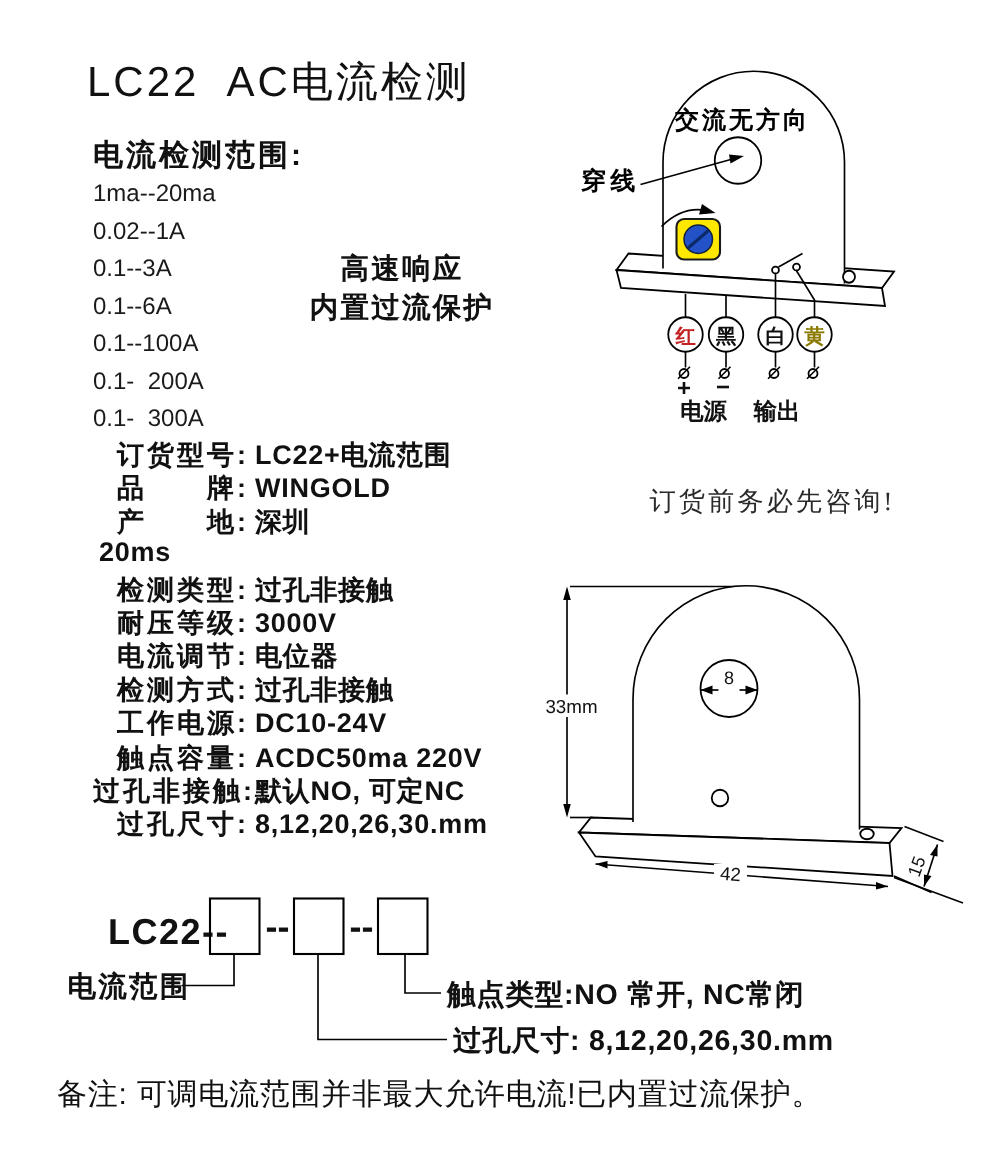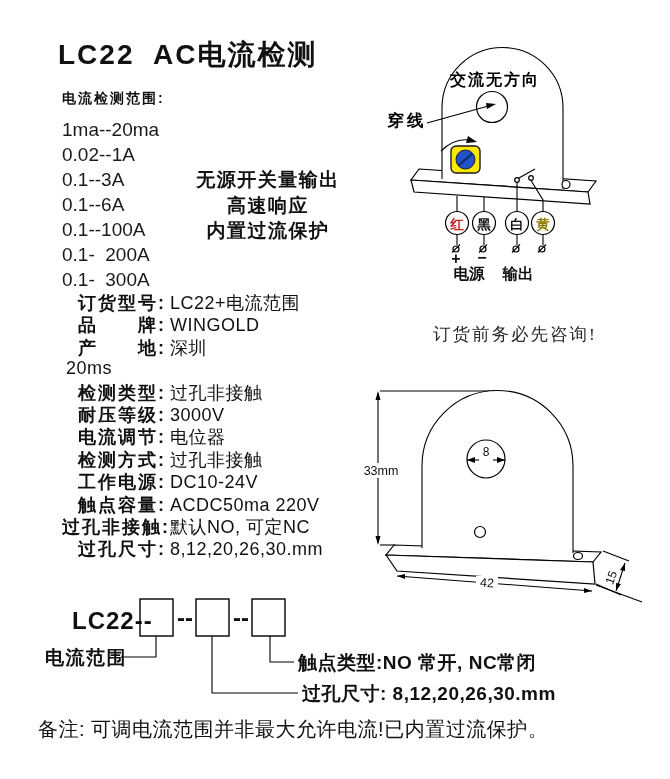--- a/index.html
+++ b/index.html
@@ -1,28 +1,28 @@
 <!DOCTYPE html>
 <html><head>
 <meta charset="utf-8">
 <style>
   html,body{margin:0;padding:0;background:#fff;}
   .canvas{position:relative;width:670px;height:779px;background:#ffffff;overflow:hidden;
           font-family:"Liberation Sans","DejaVu Sans",sans-serif;color:#111;}
   .abs{position:absolute;}
-  .title{left:58px;top:36px;font-size:28px;font-weight:bold;letter-spacing:2px;white-space:pre;}
+  .title{left:58px;top:36px;font-size:28px;font-weight:normal;letter-spacing:2px;white-space:pre;}
   .ranges{left:62px;top:90px;}
-  .ranges .head{font-size:14px;font-weight:bold;letter-spacing:2px;height:27px;}
-  .ranges .item{font-size:19px;line-height:25px;white-space:pre;color:#1a1a1a;}
+  .ranges .head{font-size:20px;font-weight:bold;letter-spacing:2px;height:27px;}
+  .ranges .item{font-size:16px;line-height:25px;white-space:pre;color:#1a1a1a;}
   .features{left:188px;top:167px;width:160px;text-align:center;}
   .features .feat{font-size:19px;font-weight:bold;letter-spacing:1.5px;line-height:25.5px;white-space:pre;}
   .specs{left:62px;top:291px;}
   .spec-row{display:flex;height:22.4px;font-size:18px;align-items:baseline;text-align:right;}
   .spec-label{font-weight:bold;letter-spacing:2px;width:104px;white-space:pre;}
-  .spec-value{font-weight:400;letter-spacing:0.5px;margin-left:4px;white-space:pre;}
+  .spec-value{font-weight:700;letter-spacing:0.5px;margin-left:4px;white-space:pre;}
   .consult{left:433px;top:322px;font-size:17.5px;letter-spacing:2px;
            font-family:"Liberation Serif","DejaVu Serif",serif;color:#2a2a2a;white-space:pre;}
   .note{left:38px;top:716px;font-size:20px;font-weight:normal;letter-spacing:0.5px;white-space:pre;}
   svg{position:absolute;overflow:visible;}
   svg text{font-family:"Liberation Sans","DejaVu Sans",sans-serif;}
   .ln{stroke:#000;stroke-width:1.1;fill:none;}
   .shape{stroke:#000;stroke-width:1.2;fill:#ffffff;}
   .fillonly{fill:#ffffff;stroke:none;}
   .arr{fill:#000;stroke:none;}
   .cjk{font-weight:bold;}
@@ -39,21 +39,20 @@
     <div class="item">1ma--20ma</div>
     <div class="item">0.02--1A</div>
     <div class="item">0.1--3A</div>
     <div class="item">0.1--6A</div>
     <div class="item">0.1--100A</div>
     <div class="item">0.1-  200A</div>
     <div class="item">0.1-  300A</div>
   </div>
 
   <div class="abs features">
-    <div class="feat">无源开关量输出</div>
     <div class="feat">高速响应</div>
     <div class="feat">内置过流保护</div>
   </div>
 
   <div class="abs specs">
     <div class="spec-row">
         <span class="spec-label">订货型号:</span>
         <span class="spec-value">LC22+电流范围</span>
       </div>
     <div class="spec-row">

